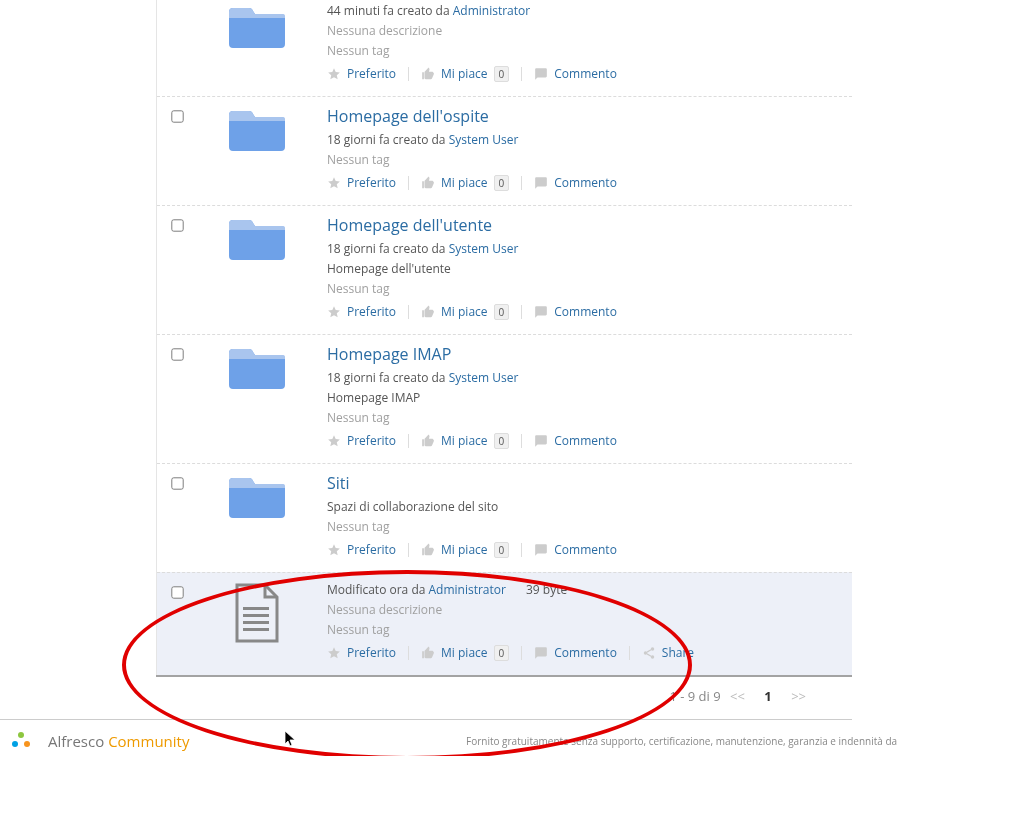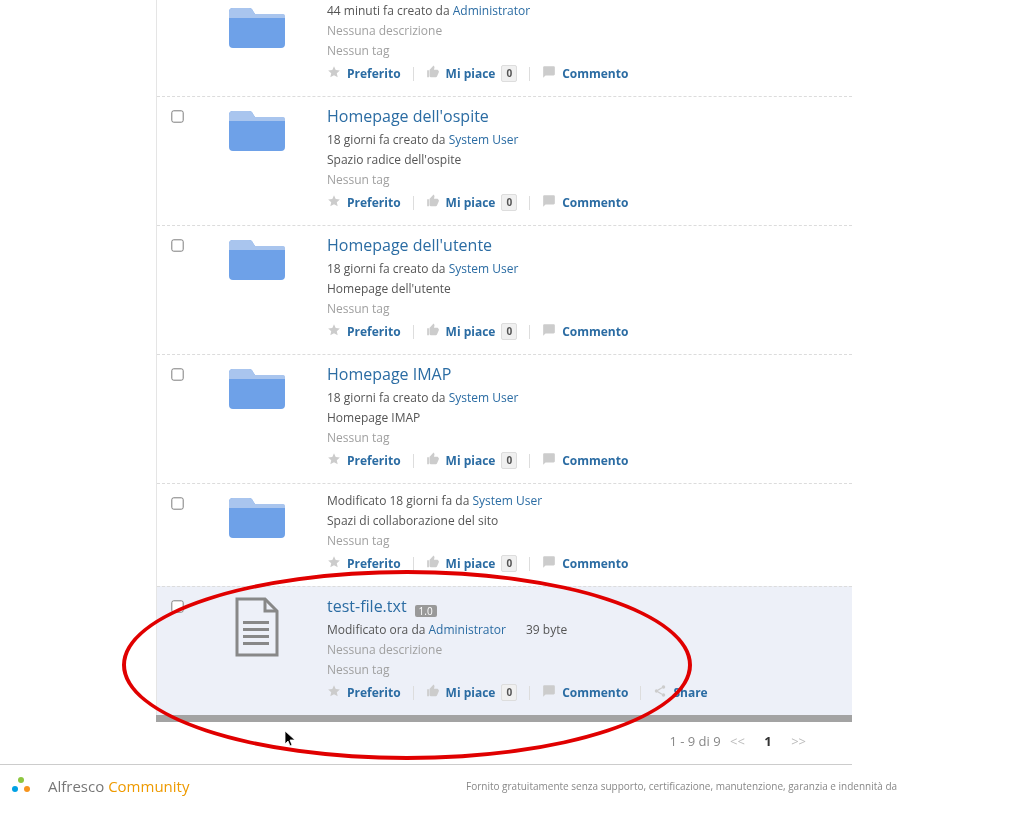--- a/index.html
+++ b/index.html
@@ -76,24 +76,24 @@
   .actions {
     display: flex;
     align-items: center;
     gap: 12px;
     margin-top: 6px;
     font-size: 12px;
     padding-bottom: 8px;
   }
   .act {
     display: flex;
+    align-items: center;
     gap: 6px;
     color: #2b6ca3;
     cursor: pointer;
-    font-weight: bold;
   }
   .act .count {
     background: #f0f0f0;
     border: 1px solid #ddd;
     border-radius: 2px;
     font-size: 10px;
     color: #555;
     padding: 0 4px;
     line-height: 14px;
   }
@@ -101,21 +101,21 @@
     width: 1px;
     height: 14px;
     background: #ddd;
   }
   .icon { display: inline-flex; }
   .paginator {
     text-align: right;
     padding: 10px 40px 10px 0;
     color: #888;
     font-size: 13px;
-    border-top: 7px solid #a3a3a3;
+    border-top: 2px solid #a3a3a3;
     margin-left: 156px;
   }
   .paginator .cur {
     color: #333;
     font-weight: bold;
     margin: 0 10px;
   }
   .paginator .nav {
     color: #bbb;
     margin: 0 6px;
@@ -220,21 +220,20 @@
           <svg width="60" height="46" viewBox="0 0 60 46">
             <path d="M2 8 Q2 4 6 4 L22 4 Q25 4 26 7 L28 10 L54 10 Q58 10 58 14 L58 40 Q58 44 54 44 L6 44 Q2 44 2 40 Z" fill="#6ea1e8"></path>
             <path d="M2 14 L58 14 L58 12 Q58 10 56 10 L28 10 L26 7 Q25 4 22 4 L6 4 Q2 4 2 8 Z" fill="#a9c5ee"></path>
           </svg>
         </div>
         <div class="meta-col">
           <div class="title-line">
             <a href="#" class="title-link">Homepage dell'ospite</a>
           </div>
           <div class="meta-line"><span>18 giorni fa creato da </span><a href="#">System User</a></div>
-          <div class="meta-line ">Spazio radice dell'ospite</div>
           <div class="meta-line muted">Nessun tag</div>
           <div class="actions">
             <span class="act">
               <span class="icon">
                 <svg width="14" height="14" viewBox="0 0 24 24">
                   <path d="M12 2 L14.9 8.6 L22 9.3 L16.8 14 L18.3 21 L12 17.5 L5.7 21 L7.2 14 L2 9.3 L9.1 8.6 Z" fill="#ccc"></path>
                 </svg>
               </span>
               <span>Preferito</span>
             </span>
@@ -354,21 +353,23 @@
       </div>
       <div class="row">
         <div class="chk-col"><input type="checkbox" style=""></div>
         <div class="thumb-col">
           <svg width="60" height="46" viewBox="0 0 60 46">
             <path d="M2 8 Q2 4 6 4 L22 4 Q25 4 26 7 L28 10 L54 10 Q58 10 58 14 L58 40 Q58 44 54 44 L6 44 Q2 44 2 40 Z" fill="#6ea1e8"></path>
             <path d="M2 14 L58 14 L58 12 Q58 10 56 10 L28 10 L26 7 Q25 4 22 4 L6 4 Q2 4 2 8 Z" fill="#a9c5ee"></path>
           </svg>
         </div>
         <div class="meta-col">
-          <div class="meta-line"><span>Modificato 18 giorni fa da </span><a href="#">System User</a></div>
+          <div class="title-line">
+            <a href="#" class="title-link">Siti</a>
+          </div>
           <div class="meta-line ">Spazi di collaborazione del sito</div>
           <div class="meta-line muted">Nessun tag</div>
           <div class="actions">
             <span class="act">
               <span class="icon">
                 <svg width="14" height="14" viewBox="0 0 24 24">
                   <path d="M12 2 L14.9 8.6 L22 9.3 L16.8 14 L18.3 21 L12 17.5 L5.7 21 L7.2 14 L2 9.3 L9.1 8.6 Z" fill="#ccc"></path>
                 </svg>
               </span>
               <span>Preferito</span>
@@ -401,24 +402,20 @@
           <svg width="48" height="60" viewBox="0 0 48 60">
             <path d="M4 2 L32 2 L44 14 L44 58 L4 58 Z" fill="none" stroke="#888" stroke-width="3"></path>
             <path d="M32 2 L32 14 L44 14" fill="none" stroke="#888" stroke-width="3"></path>
             <rect x="10" y="24" width="26" height="3" fill="#888"></rect>
             <rect x="10" y="31" width="26" height="3" fill="#888"></rect>
             <rect x="10" y="38" width="26" height="3" fill="#888"></rect>
             <rect x="10" y="45" width="26" height="3" fill="#888"></rect>
           </svg>
         </div>
         <div class="meta-col">
-          <div class="title-line">
-            <a href="#" class="title-link">test-file.txt</a>
-            <span class="ver-badge">1.0</span>
-          </div>
           <div class="meta-line"><span>Modificato ora da </span><a href="#">Administrator</a><span class="size">39 byte</span></div>
           <div class="meta-line muted">Nessuna descrizione</div>
           <div class="meta-line muted">Nessun tag</div>
           <div class="actions">
             <span class="act">
               <span class="icon">
                 <svg width="14" height="14" viewBox="0 0 24 24">
                   <path d="M12 2 L14.9 8.6 L22 9.3 L16.8 14 L18.3 21 L12 17.5 L5.7 21 L7.2 14 L2 9.3 L9.1 8.6 Z" fill="#ccc"></path>
                 </svg>
               </span>

